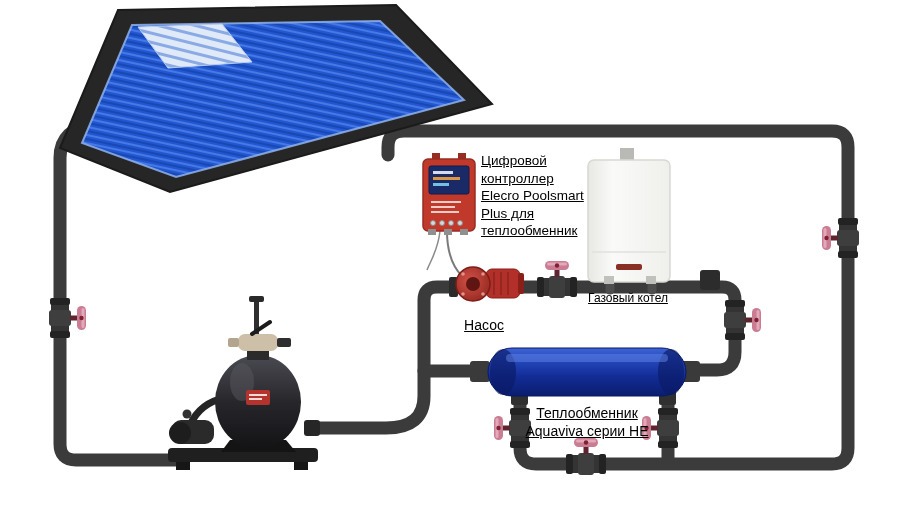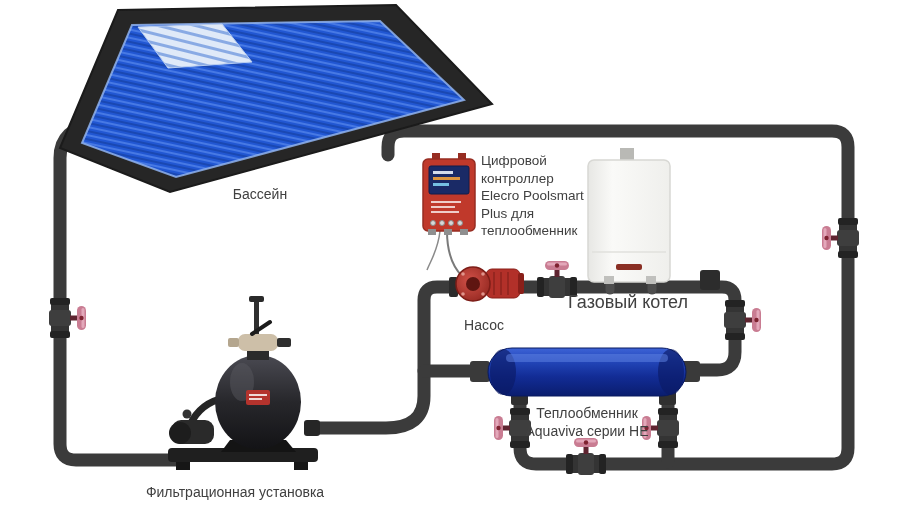--- a/index.html
+++ b/index.html
@@ -2,22 +2,23 @@
 <html><head>
 <meta charset="utf-8">
 <style>
   html,body{margin:0;padding:0;background:#ffffff;}
   .stage{
     position:relative;width:916px;height:530px;background:#ffffff;
     font-family:"Liberation Sans", sans-serif;overflow:hidden;
   }
   .stage svg{position:absolute;left:0;top:0;}
   .lbl{
-    position:absolute;color:#404040;font-size:13.5px;line-height:1.3;
+    position:absolute;color:#000000;font-size:13.5px;line-height:1.3;
     white-space:pre-line;
+    text-decoration:underline;
   }
   .lbl.center{text-align:center;}
 </style>
 </head>
 <body>
 
 <div class="stage">
 
   <svg width="916" height="530" viewBox="0 0 916 530">
     <defs>
@@ -165,29 +166,27 @@
 
     <use href="#valve" transform="translate(60,318) rotate(90)"></use>
     <use href="#valve" transform="translate(848,238) rotate(-90)"></use>
     <use href="#valve" transform="translate(735,320) rotate(90)"></use>
     <use href="#valve" transform="translate(557,287)"></use>
     <use href="#valve" transform="translate(586,464)"></use>
     <use href="#valve" transform="translate(520,428) rotate(-90)"></use>
     <use href="#valve" transform="translate(668,428) rotate(-90)"></use>
   </svg>
 
-  <div class="lbl center" style="left:200px;top:185px;width:120px;font-size:14px;">Бассейн</div>
 
   <div class="lbl" style="left:481px;top:152px;width:120px;">Цифровой
 контроллер
 Elecro Poolsmart
 Plus для
 теплообменник</div>
 
   <div class="lbl center" style="left:444px;top:316px;width:80px;font-size:14px;">Насос</div>
 
-  <div class="lbl center" style="left:568px;top:291px;width:120px;font-size:18px;">Газовый котел</div>
+  <div class="lbl center" style="left:568px;top:291px;width:120px;font-size:12px;">Газовый котел</div>
 
   <div class="lbl center" style="left:505px;top:404px;width:164px;font-size:14px;">Теплообменник
 Aquaviva серии HE</div>
 
-  <div class="lbl center" style="left:110px;top:483px;width:250px;font-size:14px;">Фильтрационная установка</div>
 </div>
 
 </body></html>

